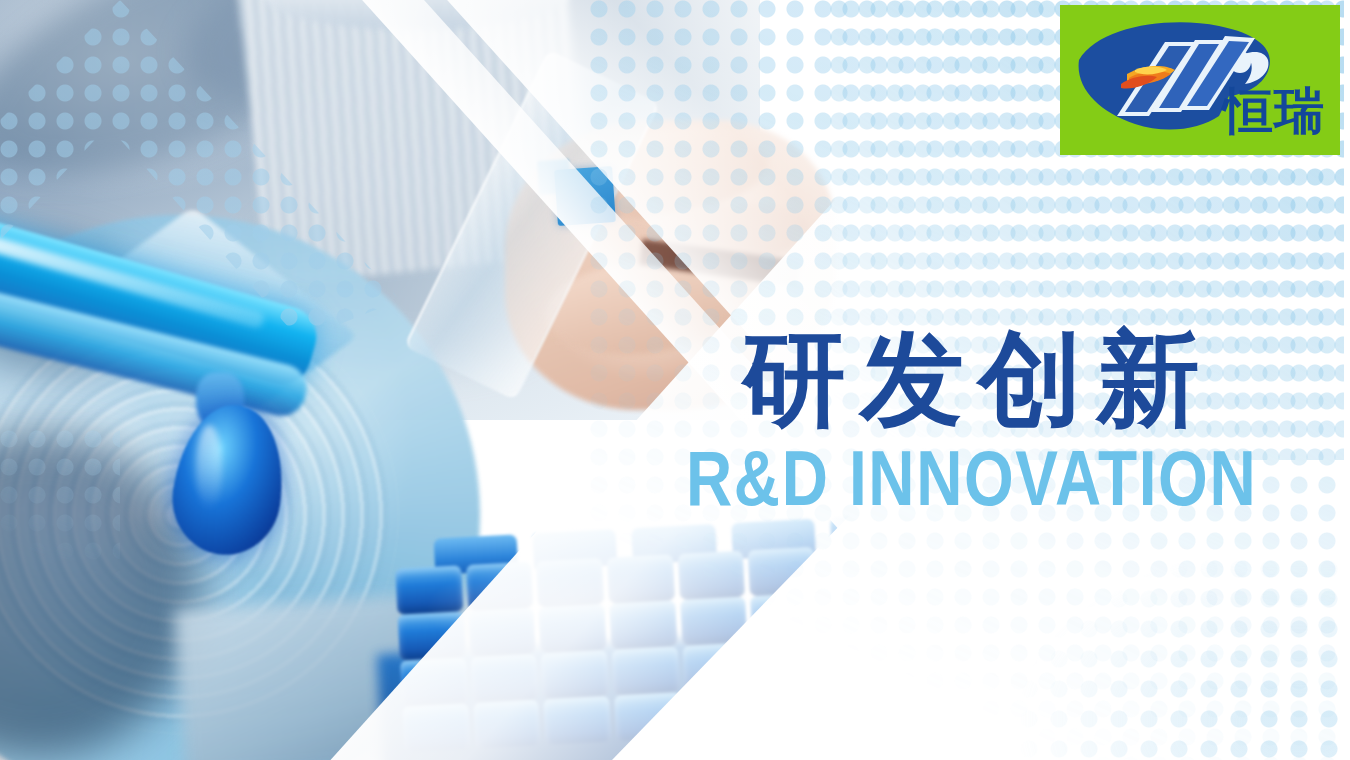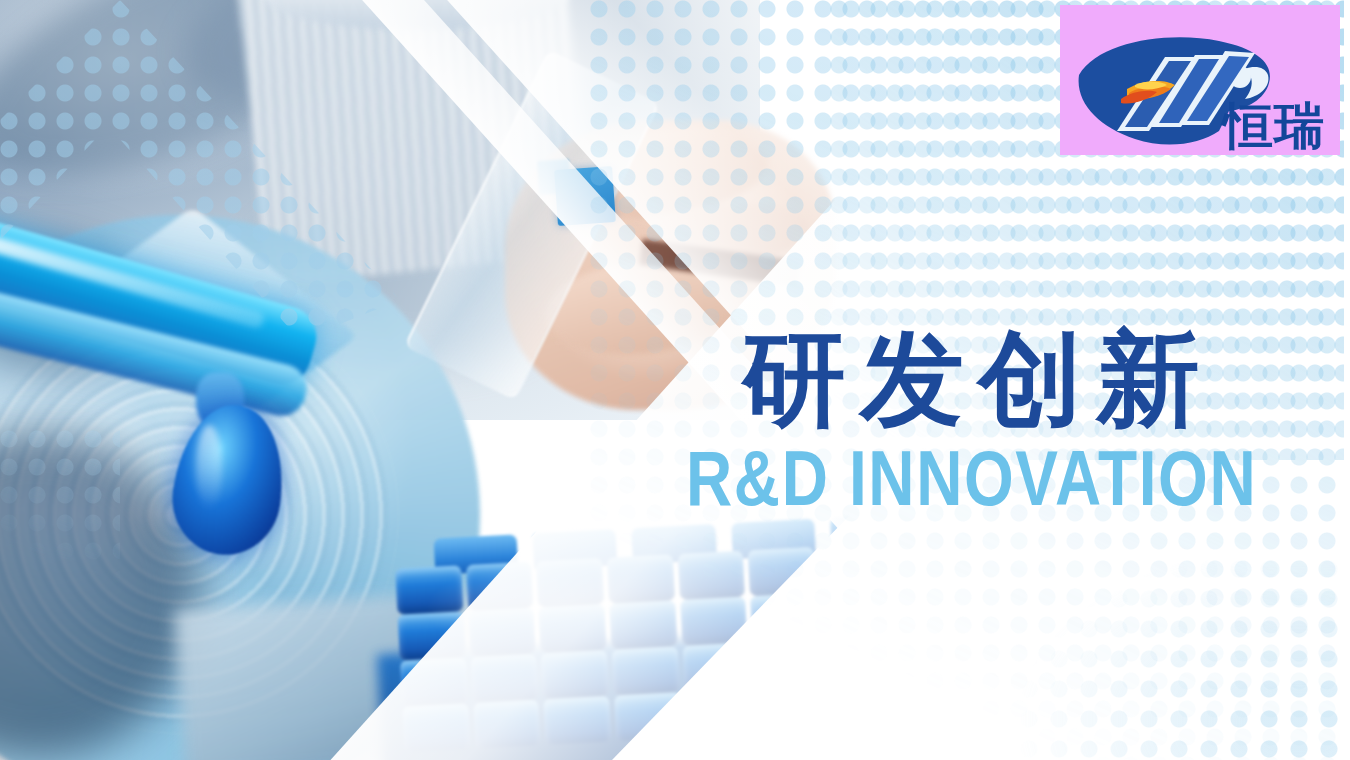--- a/index.html
+++ b/index.html
@@ -307,23 +307,23 @@
     letter-spacing:2px;
     color:#6cc2ea;
     white-space:nowrap;
     transform:scaleX(.82);
     transform-origin:left center;
   }
 
   
   .logo-panel{
     position:absolute;left:1060px;top:5px;width:280px;height:150px;
-    background:#f0abfc;
+    background:#84cc16;
     z-index:40;
-    display:flex;align-items:flex-end;justify-content:center;
+    display:flex;align-items:center;justify-content:center;
   }
   .logo-wrap{position:relative;width:262px;height:120px;}
   .logo-cn{
     position:absolute;right:6px;bottom:4px;
     font-family:"DejaVu Sans","Liberation Sans",sans-serif;
     font-weight:700;font-size:50px;line-height:1;
     color:#13479a;letter-spacing:1px;
   }
   .logo-svg{position:absolute;left:0;top:0;}
 

